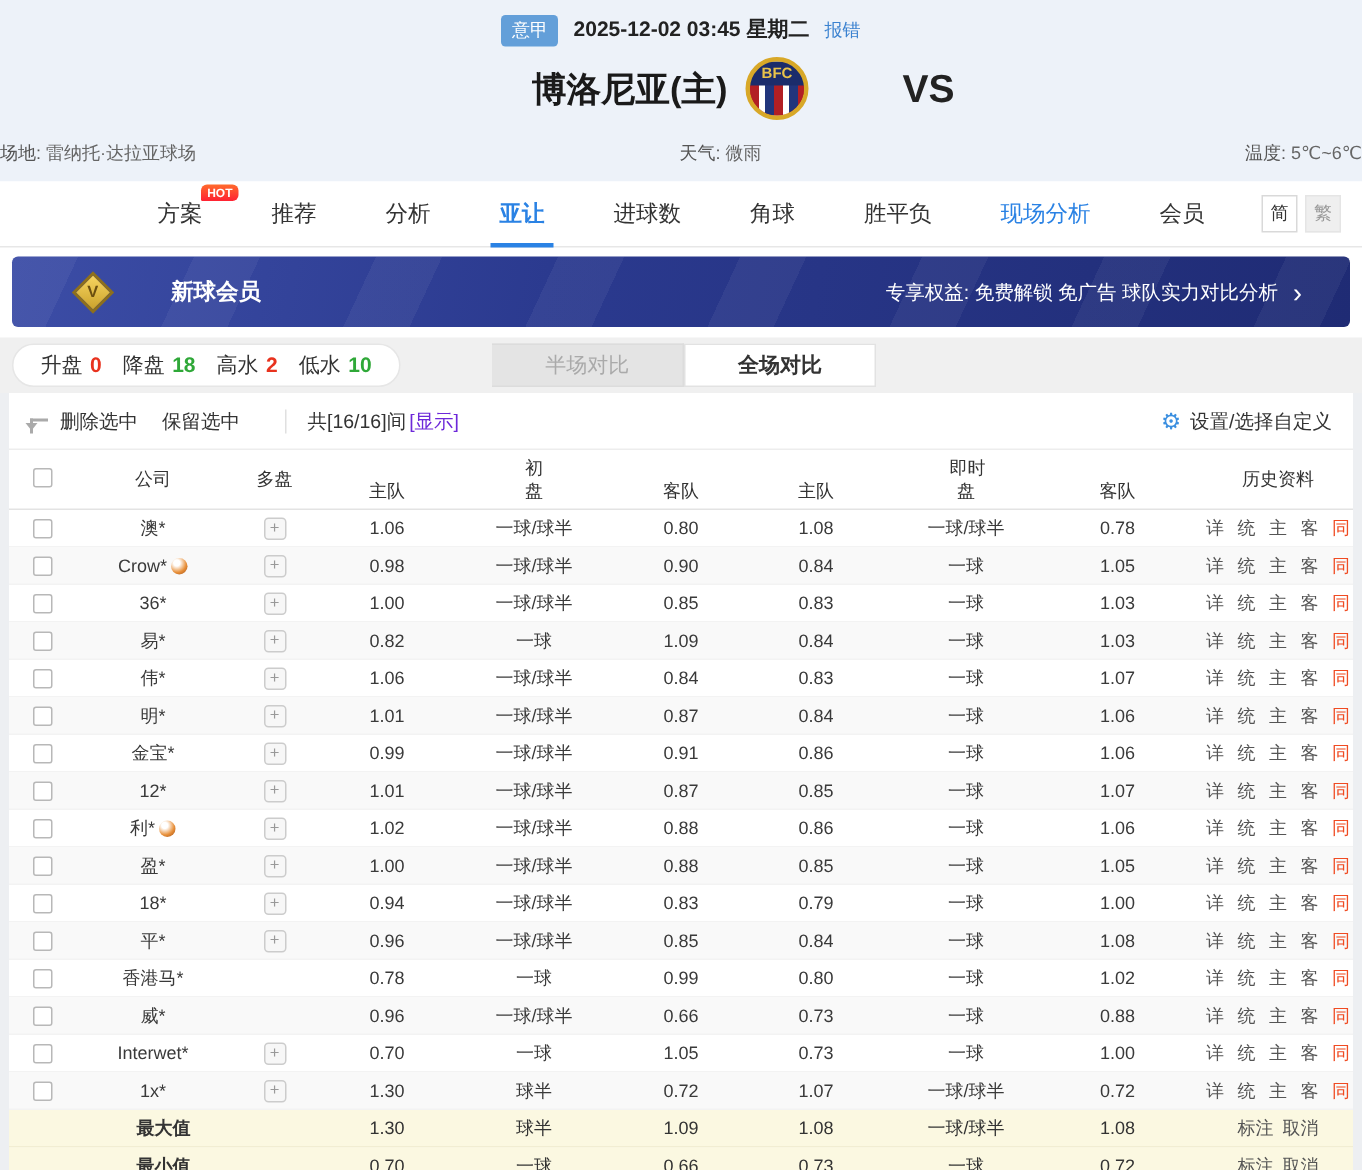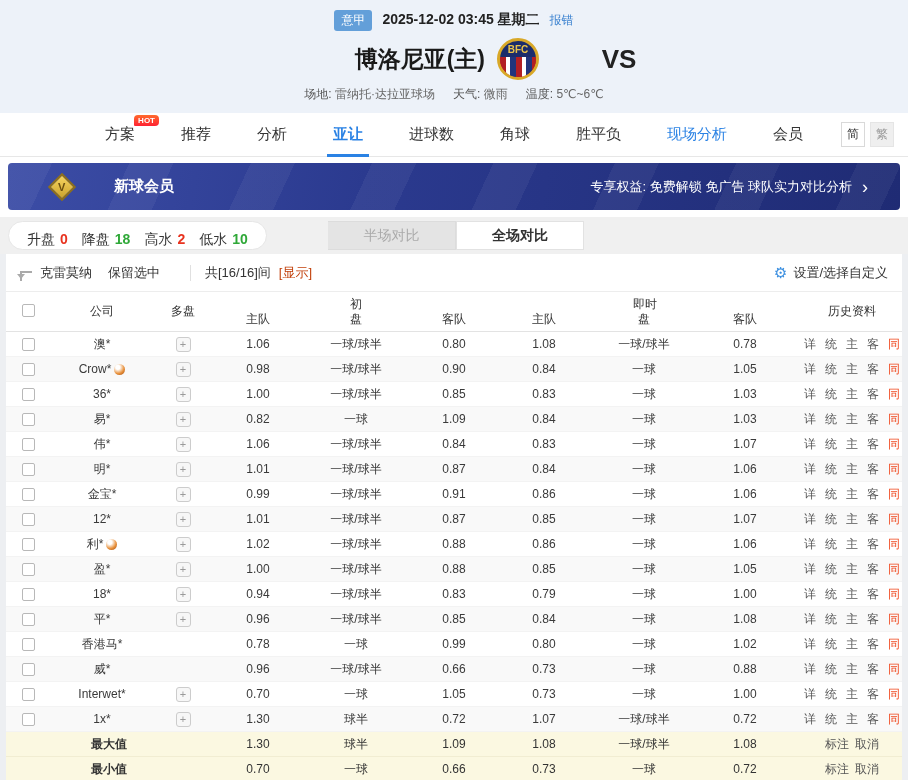--- a/index.html
+++ b/index.html
@@ -18,21 +18,21 @@
   .team.home { justify-content:flex-end; }
   .team.away { justify-content:flex-start; }
   .team-name { font-size:23px; font-weight:bold; color:#1a1a1a; }
   .vs { width:160px; text-align:center; font-size:26px; font-weight:bold; color:#222; }
   .logo { width:42px; height:42px; border-radius:50%; position:relative; flex:0 0 42px; }
   .logo-bologna { border:3px solid #d8a828; background:linear-gradient(180deg,#1b2c6b 0 45%, #b21f24 45% 100%); display:flex; align-items:flex-start; justify-content:center; overflow:hidden; }
   .logo-bologna .bfc { color:#e8c24a; font-size:10px; font-weight:bold; margin-top:3px; }
   .logo-bologna .stripes { position:absolute; bottom:0; left:0; right:0; height:55%; background:repeating-linear-gradient(90deg,#b21f24 0 6px,#fff 6px 10px,#21357c 10px 16px); }
   .logo-cremonese { border:2px solid #a31f2b; background:radial-gradient(circle,#f3f3f3 55%, #c0392b 56%); display:flex; align-items:center; justify-content:center; }
   .logo-cremonese .usc { color:#7b8ca0; font-weight:bold; font-size:13px; font-style:italic; text-shadow:1px 1px 0 #b23; }
-  .mh-meta { display:flex; justify-content:center; gap:18px; font-size:12px; color:#666; margin-top:4px; }
+  .mh-meta { display:flex; justify-content:space-between; gap:18px; font-size:12px; color:#666; margin-top:12px; }
   .mh-meta b { color:#555; font-weight:normal; }
 
   
   .nav { height:44px; background:#fff; border-bottom:1px solid #e7e7e7; display:flex; align-items:center; justify-content:center; gap:46px; position:relative; }
   .nav-tab { font-size:15px; color:#333; cursor:pointer; position:relative; height:44px; display:flex; align-items:center; }
   .nav-tab.active { color:#2a82e4; font-weight:bold; }
   .nav-tab.active::after { content:""; position:absolute; left:-6px; right:-6px; bottom:0; height:3px; background:#2a82e4; }
   .nav-tab.blue { color:#2a82e4; }
   .hot-badge { position:absolute; top:2px; right:-24px; background:linear-gradient(180deg,#ff6a2c,#f23); color:#fff; font-size:8px; font-weight:bold; padding:1px 4px; border-radius:4px 4px 4px 1px; }
   .lang-switch { position:absolute; right:14px; top:9px; display:flex; gap:5px; }
@@ -44,38 +44,38 @@
   .banner { margin:6px 8px 0; height:47px; border-radius:4px; background:linear-gradient(100deg,#3c4da6 0%,#2b3a8f 40%,#1f2b74 100%); display:flex; align-items:center; position:relative; overflow:hidden; }
   .banner::before { content:""; position:absolute; inset:0; background:repeating-linear-gradient(115deg,rgba(255,255,255,0.05) 0 40px,rgba(255,255,255,0) 40px 110px); }
   .vip-diamond { width:20px; height:20px; transform:rotate(45deg); background:linear-gradient(135deg,#f7d560,#caa22c); border:2px solid #8d6f1d; margin-left:44px; display:flex; align-items:center; justify-content:center; flex:0 0 20px; }
   .vip-diamond span { transform:rotate(-45deg); font-size:11px; font-weight:bold; color:#6b4f10; }
   .banner-title { color:#fff; font-size:15px; font-weight:bold; margin-left:42px; position:relative; }
   .banner-right { position:absolute; right:32px; color:#fff; font-size:13px; display:flex; align-items:center; gap:10px; cursor:pointer; }
   .banner-chevron { font-size:18px; color:#fff; line-height:1; }
 
   
   .filter-strip { margin-top:7px; height:37px; background:#f0f0f0; display:flex; align-items:center; position:relative; }
-  .stat-pill { margin-left:8px; background:#fff; border:1px solid #e6e6e6; border-radius:16px; height:29px; display:flex; align-items:flex-end; gap:14px; padding:0 18px; font-size:14px; }
+  .stat-pill { margin-left:8px; background:#fff; border:1px solid #e6e6e6; border-radius:16px; height:29px; display:flex; align-items:center; gap:14px; padding:0 18px; font-size:14px; }
   .stat { display:flex; gap:5px; color:#333; }
   .stat .v.red { color:#e8321e; font-weight:bold; }
   .stat .v.green { color:#2fa838; font-weight:bold; }
   .compare-tabs { position:absolute; left:328px; top:4px; display:flex; }
   .ctab { width:128px; height:29px; display:flex; align-items:center; justify-content:center; font-size:14px; cursor:pointer; }
   .ctab.active { background:#fff; border:1px solid #e2e2e2; color:#333; font-weight:bold; }
   .ctab.inactive { background:#e4e4e4; border:1px solid #dcdcdc; border-left:none; color:#aaa; }
 
   
   .lower { border-left:6px solid #edeff2; border-right:6px solid #edeff2; }
   .toolbar { height:38px; background:#fff; border-bottom:1px solid #ededed; display:flex; align-items:center; font-size:13px; color:#333; position:relative; }
   .corner-icon { width:12px; height:10px; border-left:2px solid #aaa; border-top:2px solid #aaa; margin:6px 8px 0 14px; position:relative; }
   .corner-icon::after { content:""; position:absolute; left:-5px; bottom:-2px; border:4px solid transparent; border-top:5px solid #aaa; }
   .tb-link { margin-right:16px; cursor:pointer; }
   .tb-divider { width:1px; height:16px; background:#e0e0e0; margin:0 14px; }
   .tb-count { color:#333; }
-  .tb-show { color:#c2410c; cursor:pointer; margin-left:8px; }
+  .tb-show { color:#6d28d9; cursor:pointer; margin-left:2px; }
   .tb-right { position:absolute; right:14px; display:flex; align-items:center; gap:6px; cursor:pointer; }
   .gear-icon { color:#3b8fe0; font-size:15px; }
 
   
   .grid { display:grid; grid-template-columns:44px 104px 58px 92px 104px 92px 88px 112px 90px 124px; align-items:center; }
   .thead { height:40px; background:#fff; border-bottom:1px solid #e3e3e3; font-size:12px; color:#333; }
   .th { text-align:center; }
   .group-head { display:flex; flex-direction:column; align-items:center; line-height:15px; }
   .sub3 { display:grid; grid-template-columns:92px 104px 92px; }
   .sub3 span { text-align:center; }
@@ -176,21 +176,21 @@
     <div class="compare-tabs">
       <div class="ctab inactive">半场对比</div>
       <div class="ctab active">全场对比</div>
     </div>
   </div>
 
   <div class="lower">
 
     <div class="toolbar">
       <span class="corner-icon"></span>
-      <span class="tb-link">克雷莫纳</span>
+      <span class="tb-link">删除选中</span>
       <span class="tb-link">保留选中</span>
       <span class="tb-divider"></span>
       <span class="tb-count">共[16/16]间</span>
       <span class="tb-show">[显示]</span>
       <span class="tb-right">
         <span class="gear-icon">⚙</span>
         <span>设置/选择自定义</span>
       </span>
     </div>
 

